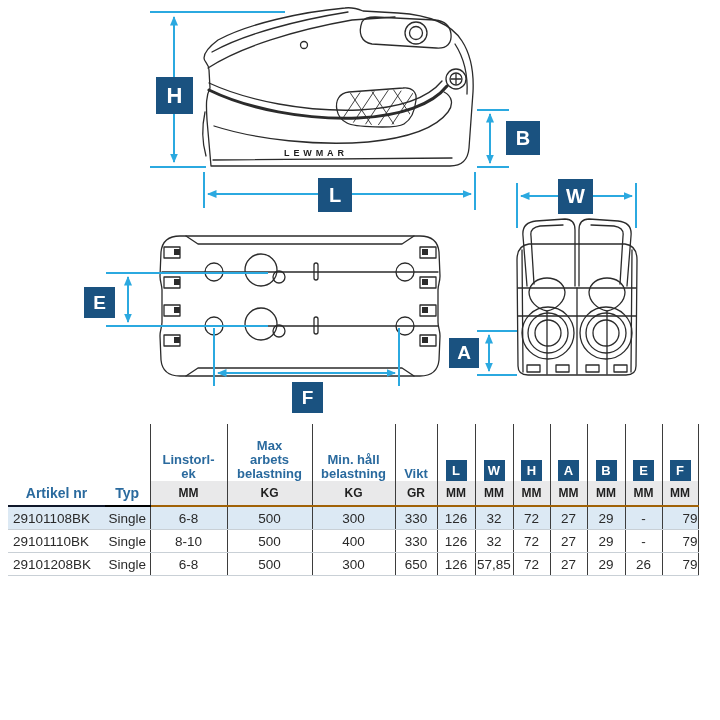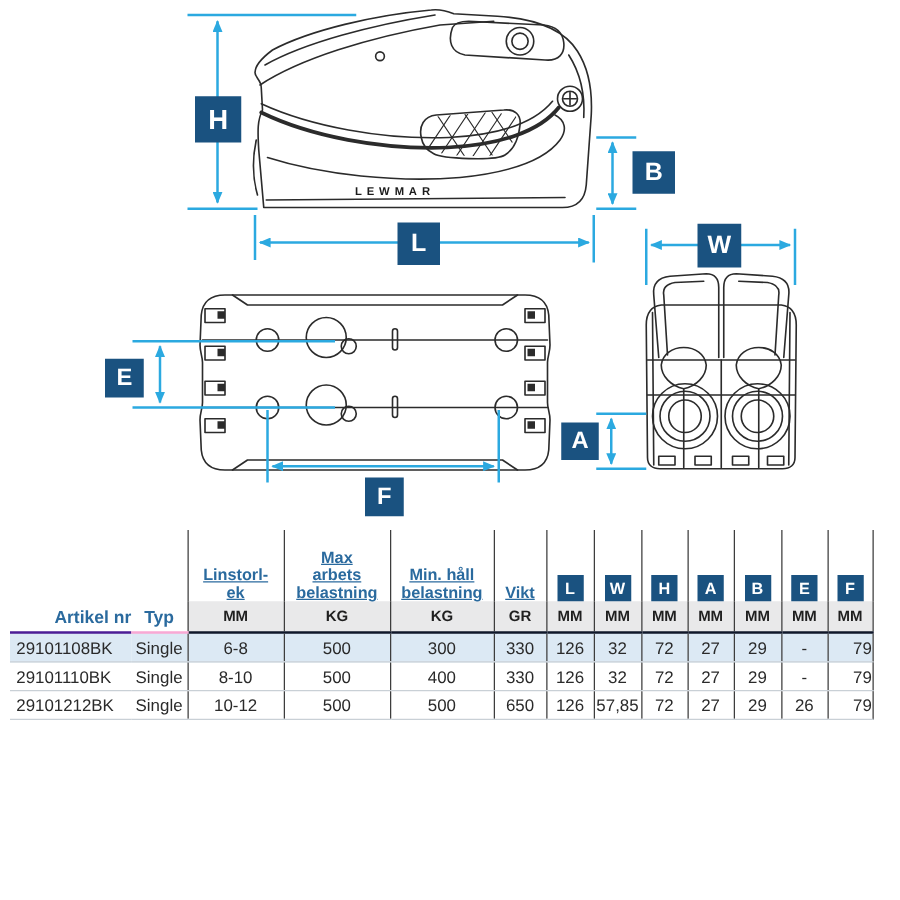--- a/index.html
+++ b/index.html
@@ -38,40 +38,39 @@
     border-collapse:collapse; table-layout:fixed;
   }
   table.spec th, table.spec td { padding:0; }
   .bordered { border-left:1px solid #3d3d3d; }
   .lastcol  { border-right:1px solid #3d3d3d;text-align:right; }
 
   .title-cell {
     height:57px; vertical-align:bottom; padding-bottom:3px;
     color:var(--hdr-blue); font-weight:bold; font-size:13px; line-height:14px;
     text-align:center;
-    text-decoration:underline;
   }
   .letterbox {
     display:inline-block; width:21px; height:21px; line-height:21px;
     background:var(--label-box); color:#fff; font-weight:bold; font-size:13px;
     text-align:center;
   }
   .h-artikel {
-    height:24px; text-align:right; padding-left:5px;
+    height:24px; text-align:center; padding-left:5px;
     color:var(--hdr-blue); font-weight:bold; font-size:14px;
-    border-bottom:2px solid #4c1d95; vertical-align:middle;
+    border-bottom:2px solid #0f172a; vertical-align:middle;
   }
   .h-typ {
     height:24px; text-align:center; color:var(--hdr-blue); font-weight:bold;
-    font-size:14px; border-bottom:2px solid #f9a8d4; vertical-align:middle;
+    font-size:14px; border-bottom:2px solid #000000; vertical-align:middle;
   }
   .unit {
     height:24px; background:var(--unit-band); color:#1f1f1f; font-weight:bold;
     font-size:12px; text-align:center; vertical-align:middle;
-    border-bottom:2px solid #0f172a;
+    border-bottom:2px solid #a16207;
   }
   tbody td {
     height:22px; font-size:13.5px; color:#2a2a2a; text-align:center;
     vertical-align:middle; border-bottom:1px solid #c9d0d6; white-space:nowrap;
   }
   tbody td.c-artikel { text-align:left; padding-left:5px; }
   tr.stripe { background:var(--stripe);padding-left:12px; }
 </style>
 </head>
 <body>
@@ -299,25 +298,25 @@
           <td class="bordered">330</td>
           <td class="bordered">126</td>
           <td class="bordered">32</td>
           <td class="bordered">72</td>
           <td class="bordered">27</td>
           <td class="bordered">29</td>
           <td class="bordered">-</td>
           <td class="bordered lastcol">79</td>
         </tr>
         <tr>
-          <td class="c-artikel">29101212BK</td>
+          <td class="c-artikel">29101208BK</td>
           <td class="c-typ">Single</td>
-          <td class="bordered">10-12</td>
+          <td class="bordered">6-8</td>
           <td class="bordered">500</td>
-          <td class="bordered">500</td>
+          <td class="bordered">300</td>
           <td class="bordered">650</td>
           <td class="bordered">126</td>
           <td class="bordered">57,85</td>
           <td class="bordered">72</td>
           <td class="bordered">27</td>
           <td class="bordered">29</td>
           <td class="bordered">26</td>
           <td class="bordered lastcol">79</td>
         </tr>
       </tbody>

